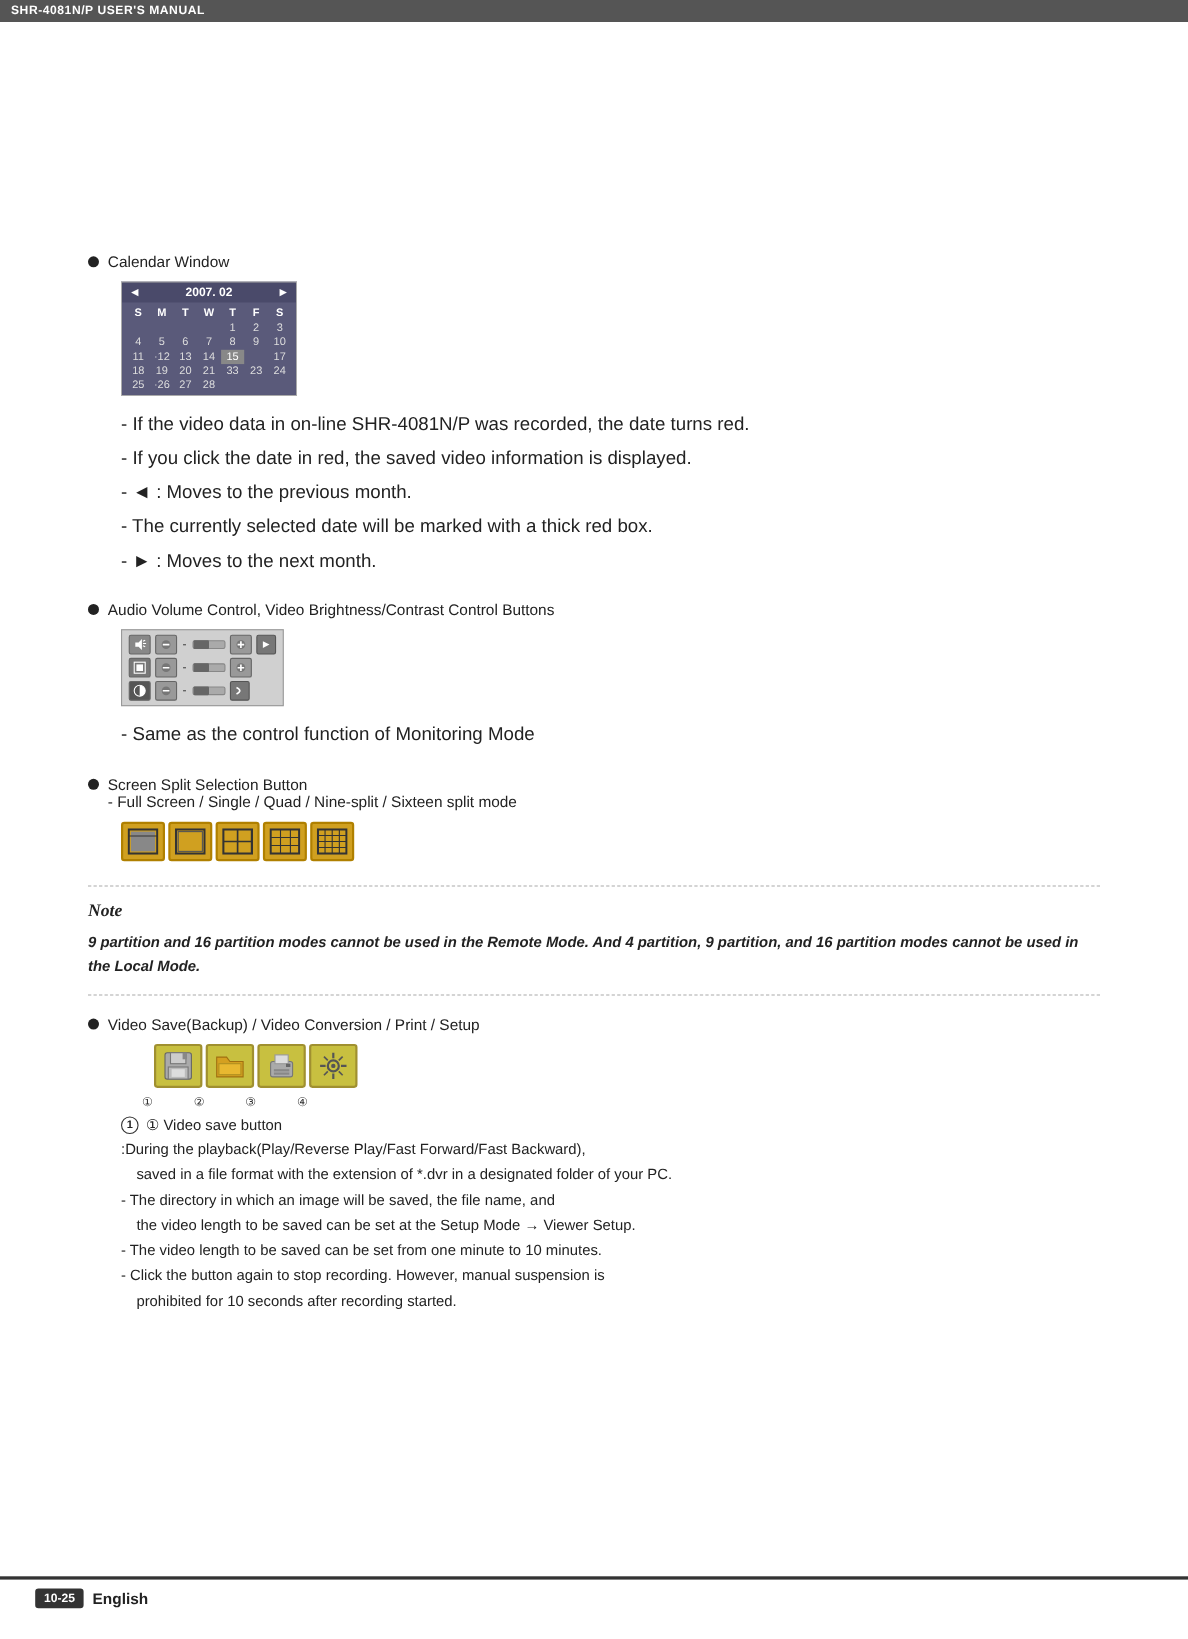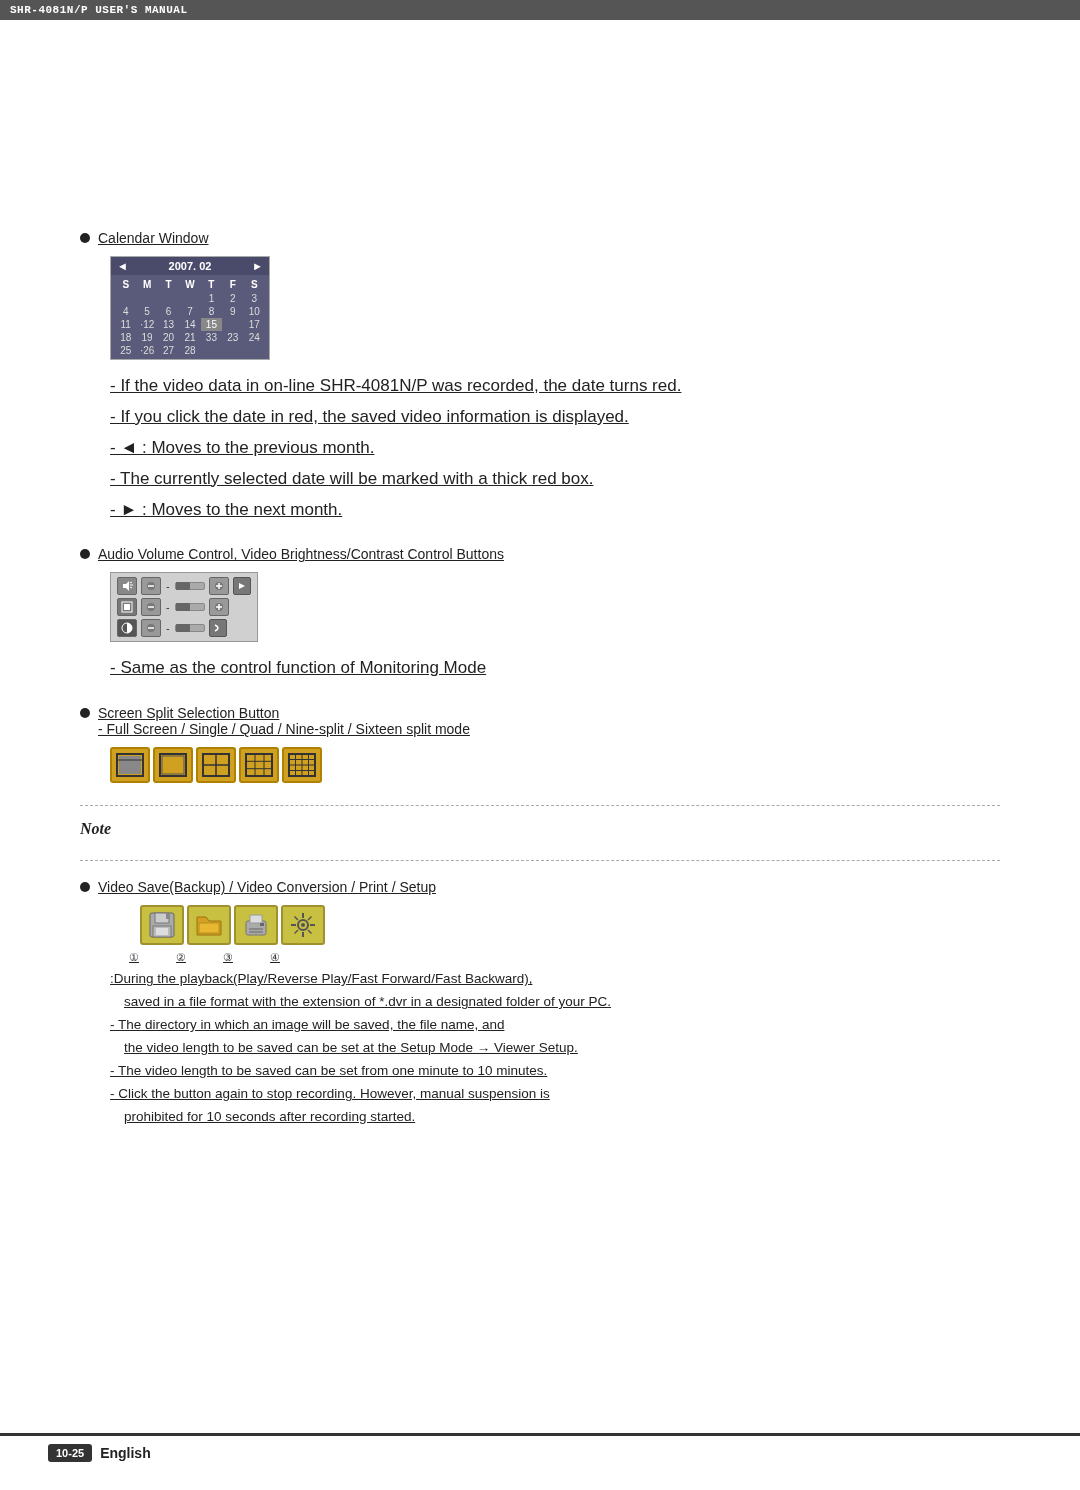--- a/index.html
+++ b/index.html
@@ -15,31 +15,29 @@
 
     
     .header-bar {
       background: #555;
       color: #fff;
       font-size: 11px;
       font-weight: bold;
       padding: 4px 10px;
       letter-spacing: 0.5px;
       width: 100%;
-      font-family: Liberation Mono, monospace;
     }
 
     
     .content {
       padding: 30px 80px 60px 80px;
     }
 
     .bullet-section {
       margin-bottom: 22px;
-      text-decoration: underline;
     }
 
     .bullet-title {
       display: flex;
       align-items: flex-start;
       gap: 8px;
       font-size: 14px;
       margin-bottom: 10px;
     }
 
@@ -302,21 +300,21 @@
     }
 
     
     .footer {
       position: absolute;
       bottom: 20px;
       left: 0;
       right: 0;
       display: flex;
       align-items: center;
-      padding: 8px 48px;
+      padding: 8px 32px;
       border-top: 3px solid #333;
     }
 
     .footer-badge {
       background: #333;
       color: #fff;
       font-size: 11px;
       font-weight: bold;
       padding: 3px 8px;
       border-radius: 3px;
@@ -570,20 +568,21 @@
             <line x1="1" y1="6.5" x2="27" y2="6.5" stroke="#333" stroke-width="1"></line>
             <line x1="1" y1="12" x2="27" y2="12" stroke="#333" stroke-width="1"></line>
             <line x1="1" y1="17.5" x2="27" y2="17.5" stroke="#333" stroke-width="1"></line>
           </svg>
       </div>
     </div>
   </div>
 
   <div class="note-section">
     <div class="note-title">Note</div>
+    <div class="note-text">9 partition and 16 partition modes cannot be used in the Remote Mode. And 4 partition, 9 partition, and 16 partition modes cannot be used in the Local Mode.</div>
   </div>
 
   <div class="bullet-section">
     <div class="bullet-title">
       <div class="bullet-dot"></div>
       <span>Video Save(Backup) / Video Conversion / Print / Setup</span>
     </div>
 
     <div style="margin-left:30px; margin-bottom:4px;">
       <div class="save-buttons">
@@ -632,20 +631,21 @@
       </div>
       <div class="save-btn-numbers">
         <span class="save-btn-num">①</span>
         <span class="save-btn-num">②</span>
         <span class="save-btn-num">③</span>
         <span class="save-btn-num">④</span>
       </div>
     </div>
 
     <div class="video-save-desc">
+      <p><span class="circled-num">1</span> <span>① Video save button</span></p>
       <p>:During the playback(Play/Reverse Play/Fast Forward/Fast Backward),</p>
       <p style="padding-left:14px;">saved in a file format with the extension of *.dvr in a designated folder of your PC.</p>
       <p>- The directory in which an image will be saved, the file name, and</p>
       <p style="padding-left:14px;">the video length to be saved can be set at the Setup Mode → Viewer Setup.</p>
       <p>- The video length to be saved can be set from one minute to 10 minutes.</p>
       <p>- Click the button again to stop recording. However, manual suspension is</p>
       <p style="padding-left:14px;">prohibited for 10 seconds after recording started.</p>
     </div>
   </div>
 

